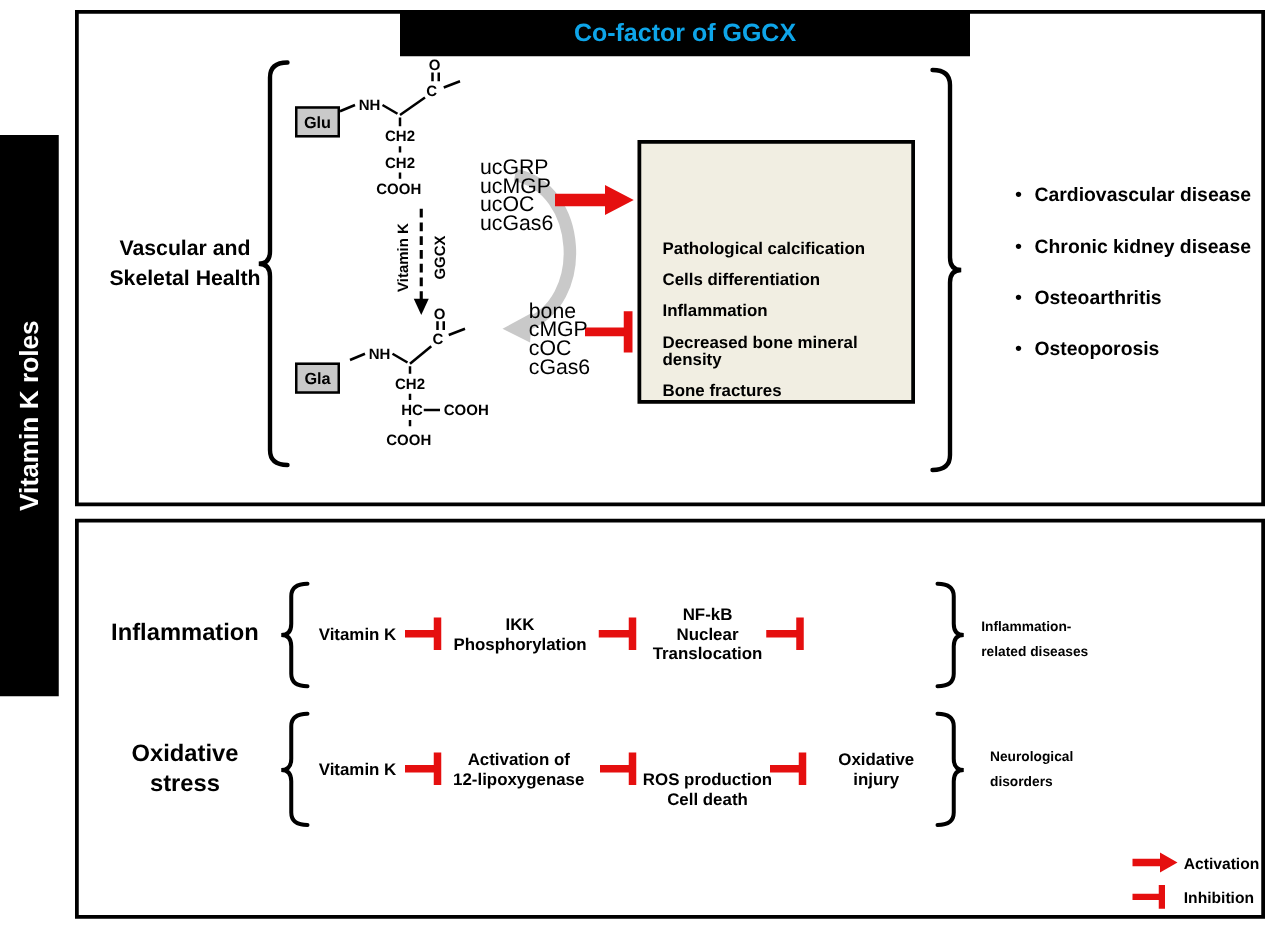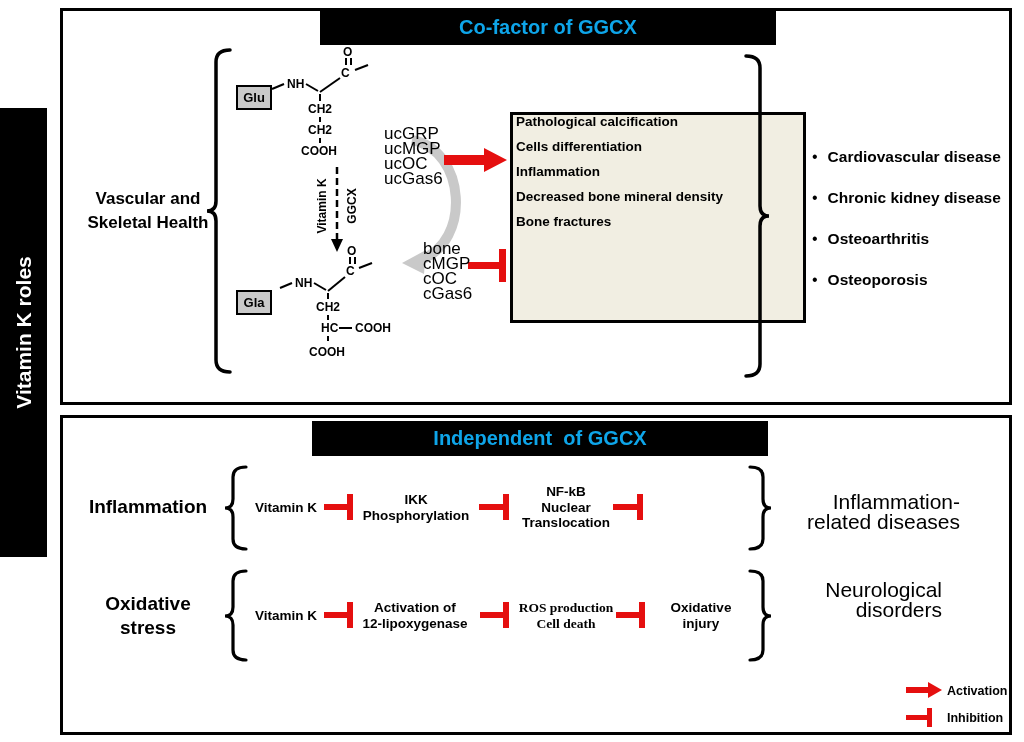--- a/index.html
+++ b/index.html
@@ -10,34 +10,34 @@
             text-align:center; line-height:35px; height:35px; white-space:pre; z-index:3; }
   .sidebar { position:absolute; left:0; top:108px; width:47px; height:449px; background:#000; z-index:3; }
   .sidebar-text { position:absolute; left:-201px; top:201px; width:449px; height:47px; line-height:47px;
                   text-align:center; color:#fff; font-weight:bold; font-size:21px; transform:rotate(-90deg); }
   .biglabel { position:absolute; font-weight:bold; font-size:17px; text-align:center;
               white-space:pre-line; line-height:24px; z-index:3; }
   .rowlabel { position:absolute; font-weight:bold; font-size:19px; text-align:center;
               white-space:pre-line; line-height:24px; z-index:3; }
   .step { position:absolute; font-weight:bold; font-size:13.5px; text-align:center;
           white-space:pre-line; line-height:15.5px; z-index:3; }
-  .outcome { position:absolute; font-weight:normal; font-size:21px; text-align:right;
+  .outcome { position:absolute; font-weight:bold; font-size:11px; text-align:left;
              white-space:pre-line; line-height:20px; z-index:3; }
   .atom { position:absolute; font-weight:bold; font-size:12px; z-index:3; }
   .chem-tag { position:absolute; width:36px; height:25px; background:var(--label-box-bg,#c9c9c9);
               border:2px solid #000; font-weight:bold; font-size:13px; text-align:center;
               line-height:21px; z-index:3; }
   .vlabel { position:absolute; font-weight:bold; font-size:12px; text-align:center;
             transform:rotate(-90deg); z-index:3; white-space:nowrap; }
   .stacklist { position:absolute; display:flex; flex-direction:column; z-index:3;
                font-weight:normal; font-size:17px; line-height:15px;justify-content:space-between; }
-  .effects-box { position:absolute; left:510px; top:112px; width:296px; height:211px;
+  .effects-box { position:absolute; left:510px; top:112px; width:222px; height:211px;
                  border:3px solid #000; background:var(--effects-box-bg,#f1eee2);
-                 display:flex; flex-direction:column; justify-content:flex-start; gap:11px;
-                 padding-left:3px; z-index:1; }
+                 display:flex; flex-direction:column; justify-content:flex-end; gap:11px;
+                 padding-left:17px; z-index:1; }
   .effects-box .item { font-weight:bold; font-size:13.5px; line-height:14px; }
   .diseases { position:absolute; left:812px; top:146px; display:flex; flex-direction:column;
               gap:19px; z-index:3; }
   .disease-row { display:flex; align-items:center; line-height:22px; }
   .disease-row .bullet { font-size:16px; margin-right:10px; }
   .disease-row .dlabel { font-weight:bold; font-size:15.5px; }
   .legend-label { position:absolute; font-weight:bold; font-size:12.5px; z-index:3; }
   #overlay { position:absolute; left:0; top:0; width:1024px; height:742px;
              z-index:2; pointer-events:none; }
   .red { fill:var(--accent-red,#e50f0f); }
@@ -138,21 +138,20 @@
       <rect x="906" y="715" width="22" height="5"></rect>
         <rect x="927" y="708" width="5" height="19"></rect>
     </g>
   </svg>
 
   <div class="sidebar">
     <div class="sidebar-text">Vitamin K roles</div>
   </div>
 
   <div class="ptitle" style="left:320px; top:10px; width:456px;">Co-factor of GGCX</div>
-  <div class="ptitle" style="left:312px; top:421px; width:456px;">Independent  of GGCX</div>
 
   <div class="biglabel" style="left:72px; top:187px; width:152px;">Vascular and
 Skeletal Health</div>
 
   <div class="chem-tag" style="left:236px; top:85px;">Glu</div>
   <div class="chem-tag" style="left:236px; top:290px;">Gla</div>
 
   <span class="atom" style="left:287px; top:77px;">NH</span>
   <span class="atom" style="left:343px; top:45px;">O</span>
   <span class="atom" style="left:341px; top:66px;">C</span>
@@ -212,23 +211,23 @@
 Nuclear
 Translocation</div>
   <div class="outcome" style="left:785px; top:492px; width:175px;">Inflammation-
 related diseases</div>
 
   <div class="rowlabel" style="left:72px; top:592px; width:152px;">Oxidative
 stress</div>
   <div class="step" style="left:250px; top:608px; width:72px;">Vitamin K</div>
   <div class="step" style="left:355px; top:600px; width:120px;">Activation of
 12-lipoxygenase</div>
-  <div class="step" style="left:510px; top:600px; width:112px;font-family:Liberation Serif, serif;">ROS production
+  <div class="step" style="left:510px; top:616px; width:112px;">ROS production
 Cell death</div>
   <div class="step" style="left:655px; top:600px; width:92px;">Oxidative
 injury</div>
-  <div class="outcome" style="left:792px; top:580px; width:150px;">Neurological
+  <div class="outcome" style="left:792px; top:596px; width:150px;">Neurological
 disorders</div>
 
   <div class="legend-label" style="left:947px; top:684px;">Activation</div>
   <div class="legend-label" style="left:947px; top:711px;">Inhibition</div>
 
 </div>
 
 </body></html>

